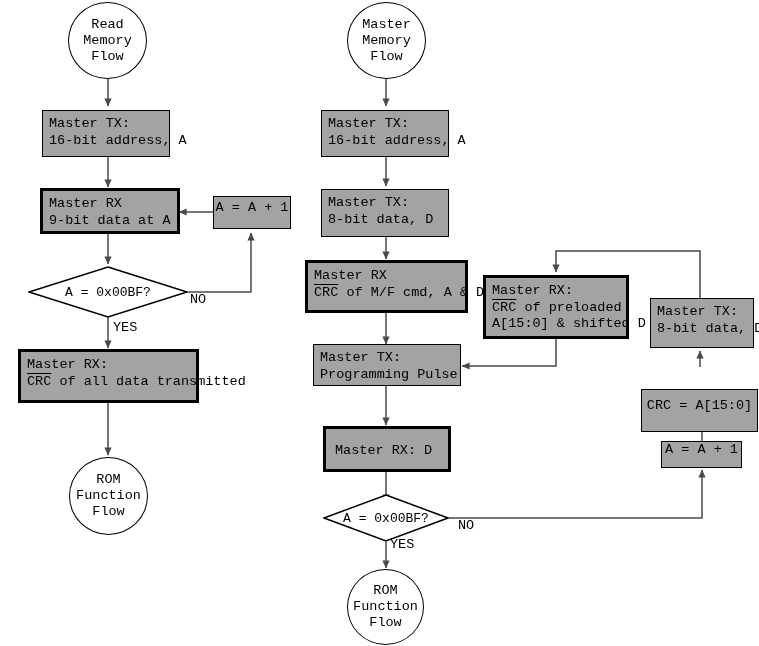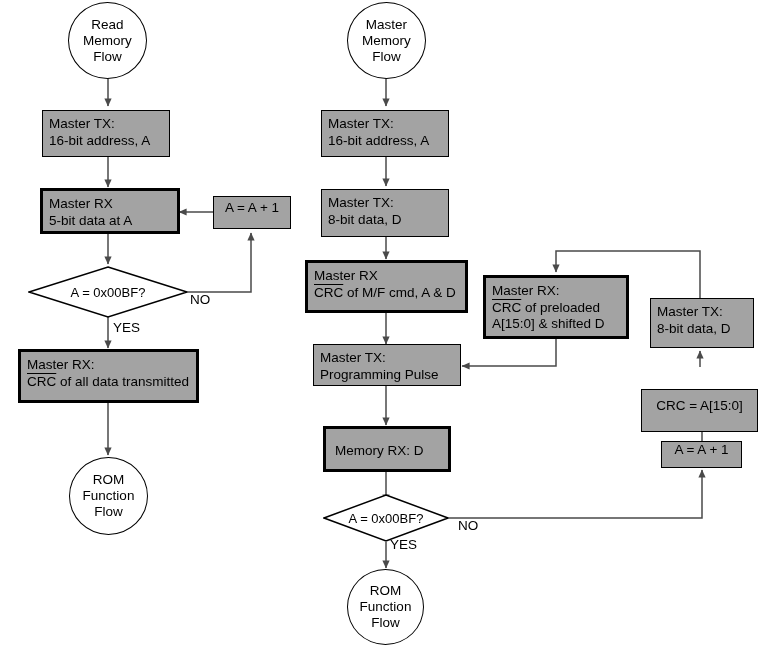--- a/index.html
+++ b/index.html
@@ -3,21 +3,21 @@
 <meta charset="utf-8">
 <style>
   html,body{margin:0;padding:0;}
   body{
     width:759px;height:646px;
     background:#ffffff;
     font-family:"Liberation Sans","DejaVu Sans",sans-serif;
     color:#000000;
     overflow:hidden;
   }
-  #canvas{position:relative;width:759px;height:646px;}
+  #canvas{position:relative;width:759px;height:646px;font-family:Liberation Mono, monospace;}
   #edges{position:absolute;left:0;top:0;width:759px;height:646px;}
 
   .node{position:absolute;box-sizing:border-box;}
 
   
   .circle{
     border:1.4px solid #000;
     border-radius:50%;
     display:flex;align-items:center;justify-content:center;
     text-align:center;
@@ -110,21 +110,21 @@
     </div>
   </div>
 
   <div class="node box" style="left:42px;top:110px;width:128px;height:47px;">
     <div class="line1">Master TX:</div>
     <div class="line1">16-bit address, A</div>
   </div>
 
   <div class="node box bold" style="left:40px;top:188px;width:140px;height:46px;">
     <div class="line1">Master RX</div>
-    <div class="line1">5-bit data at A</div>
+    <div class="line1">9-bit data at A</div>
   </div>
 
   <div class="node box center" style="left:213px;top:196px;width:78px;height:33px;">
     <span>A = A + 1</span>
   </div>
 
   <div class="diamond" style="left:28px;top:266px;width:160px;height:52px;">
     <svg class="dshape" viewBox="0 0 160 52" preserveAspectRatio="none">
       <polygon points="80,1 159,26 80,51 1,26" fill="#ffffff" stroke="#000000" stroke-width="1.5" vector-effect="non-scaling-stroke"></polygon>
     </svg>
@@ -173,21 +173,21 @@
       <span class="ovl">CRC</span><span> of M/F cmd, A &amp; D</span>
     </div>
   </div>
 
   <div class="node box" style="left:313px;top:344px;width:148px;height:42px;">
     <div class="line1">Master TX:</div>
     <div class="line1">Programming Pulse</div>
   </div>
 
   <div class="node box bold centerleft" style="left:323px;top:426px;width:128px;height:46px;">
-    <span>Memory RX: D</span>
+    <span>Master RX: D</span>
   </div>
 
   <div class="diamond" style="left:323px;top:494px;width:126px;height:48px;">
     <svg class="dshape" viewBox="0 0 126 48" preserveAspectRatio="none">
       <polygon points="63,1 125,24 63,47 1,24" fill="#ffffff" stroke="#000000" stroke-width="1.5" vector-effect="non-scaling-stroke"></polygon>
     </svg>
     <span class="dlabel">A = 0x00BF?</span>
   </div>
 
   <div class="edgelabel" style="left:458px;top:518px;">NO</div>

